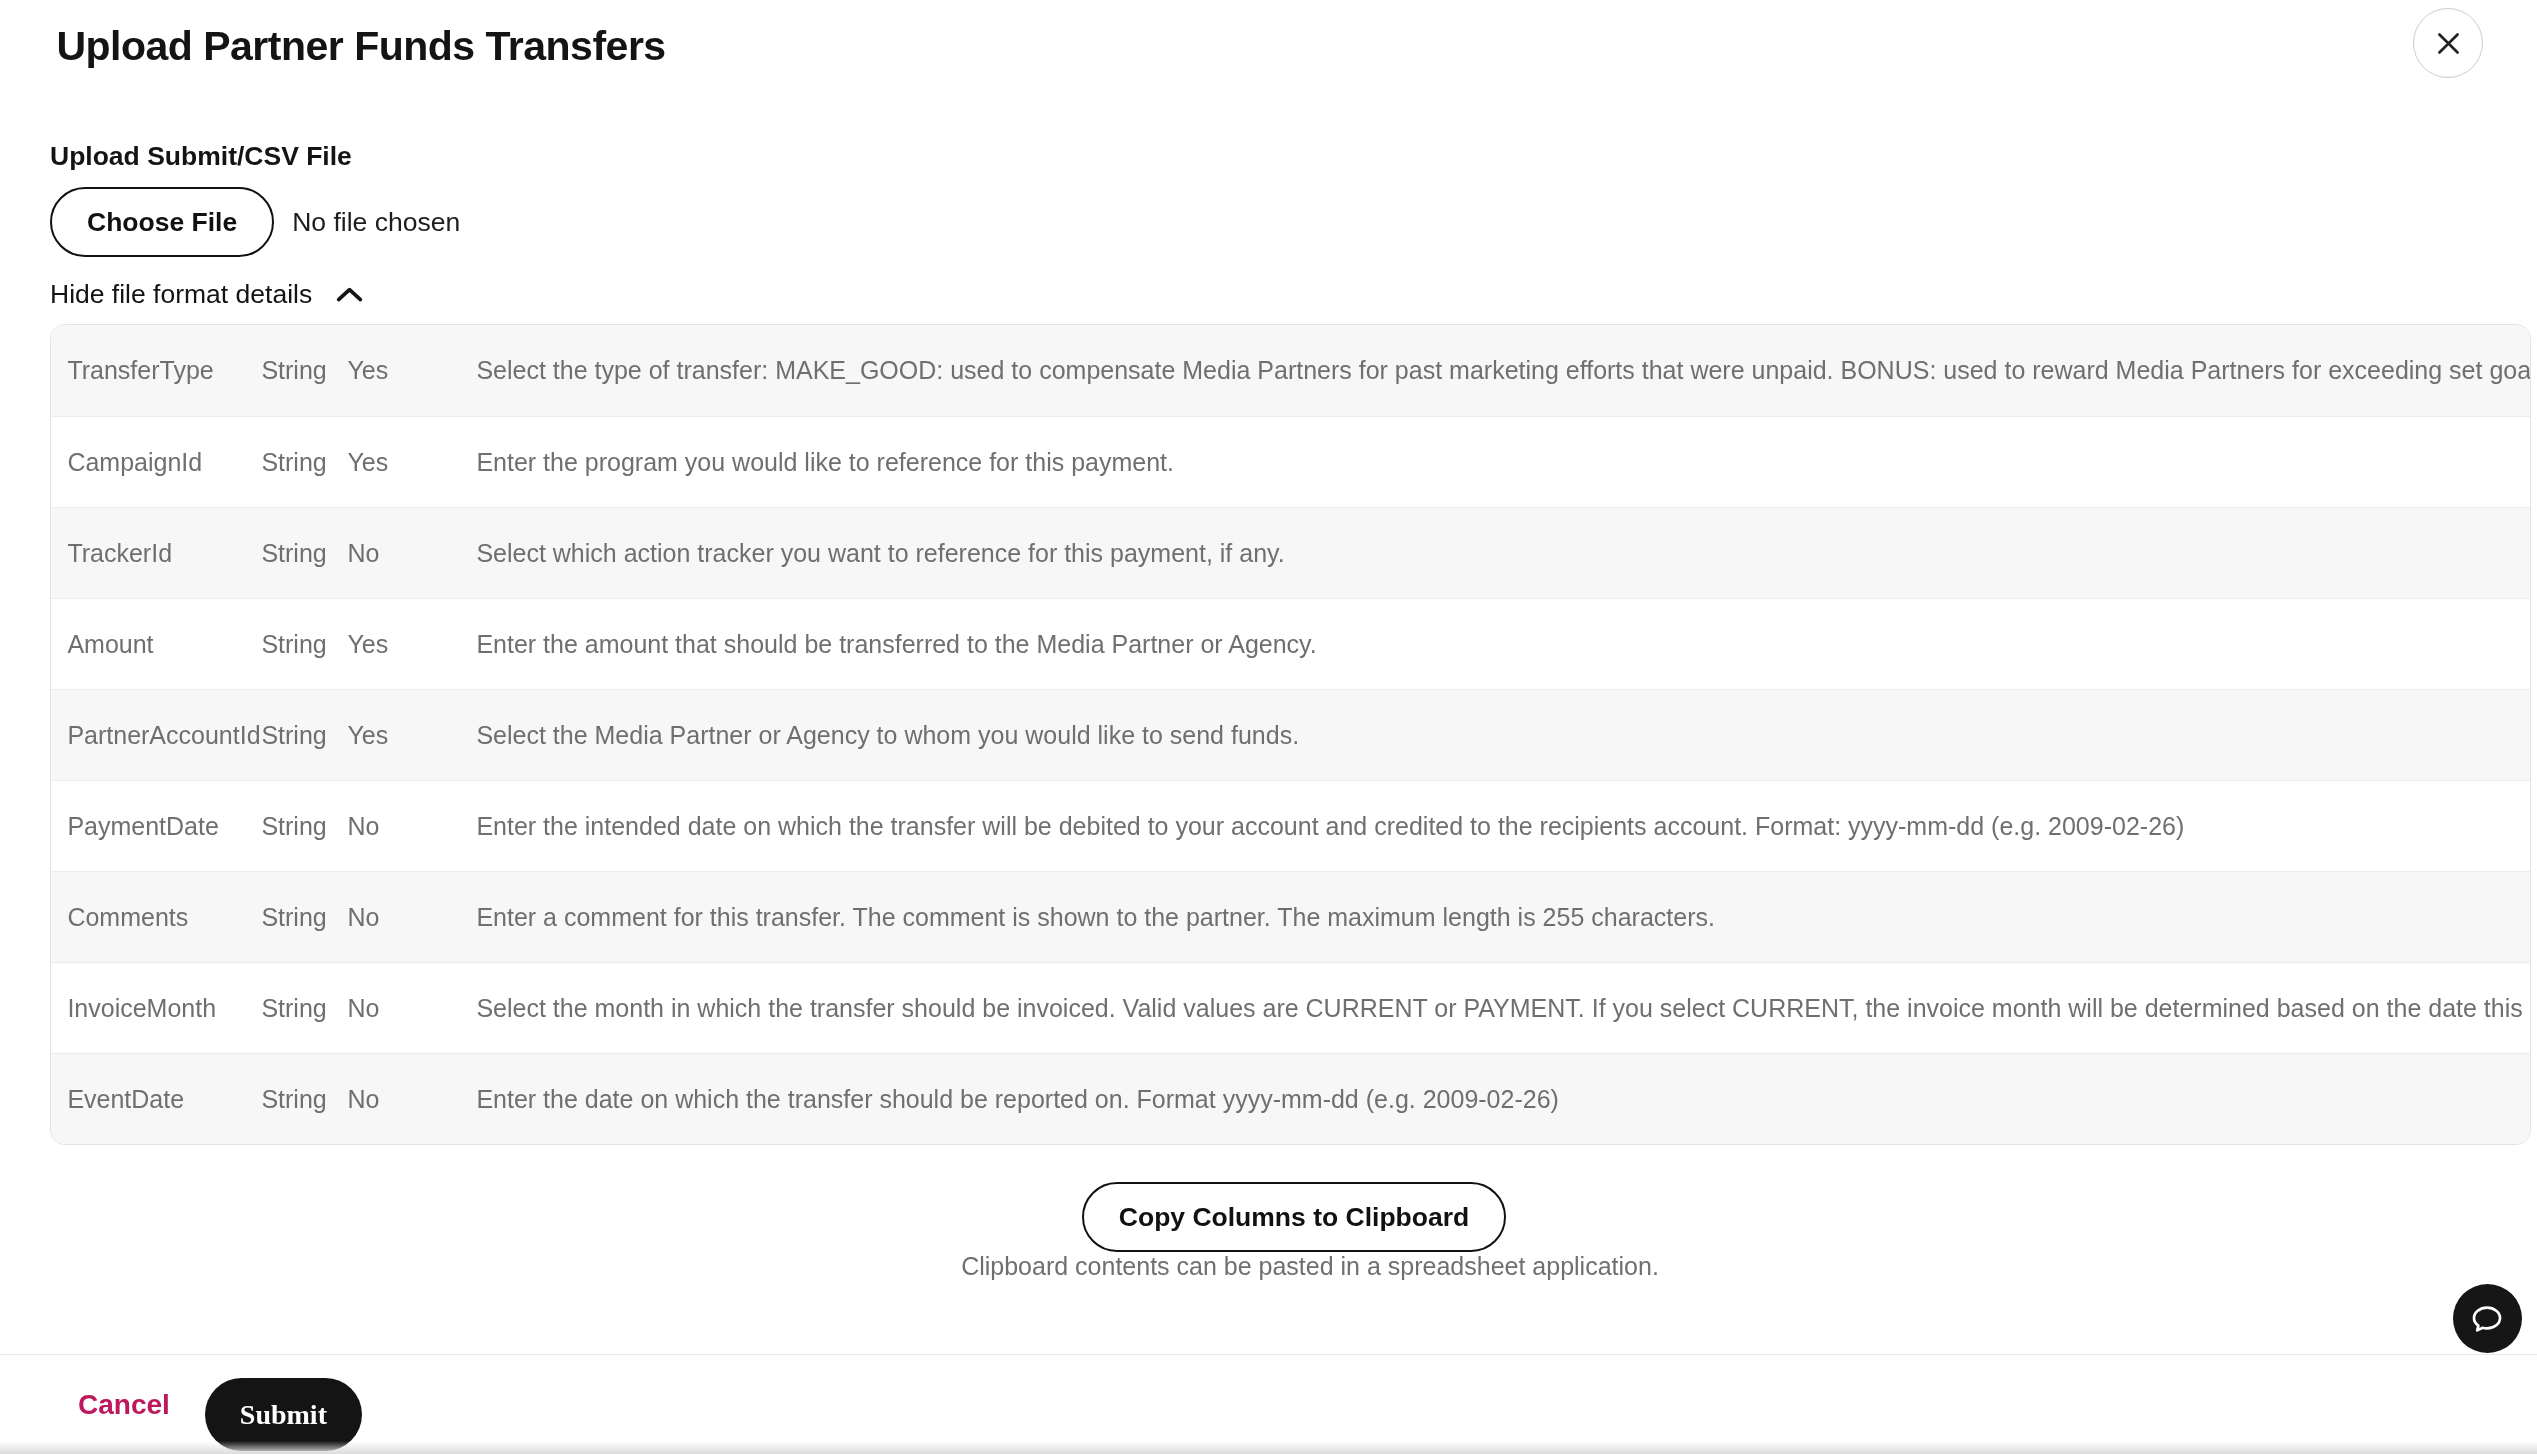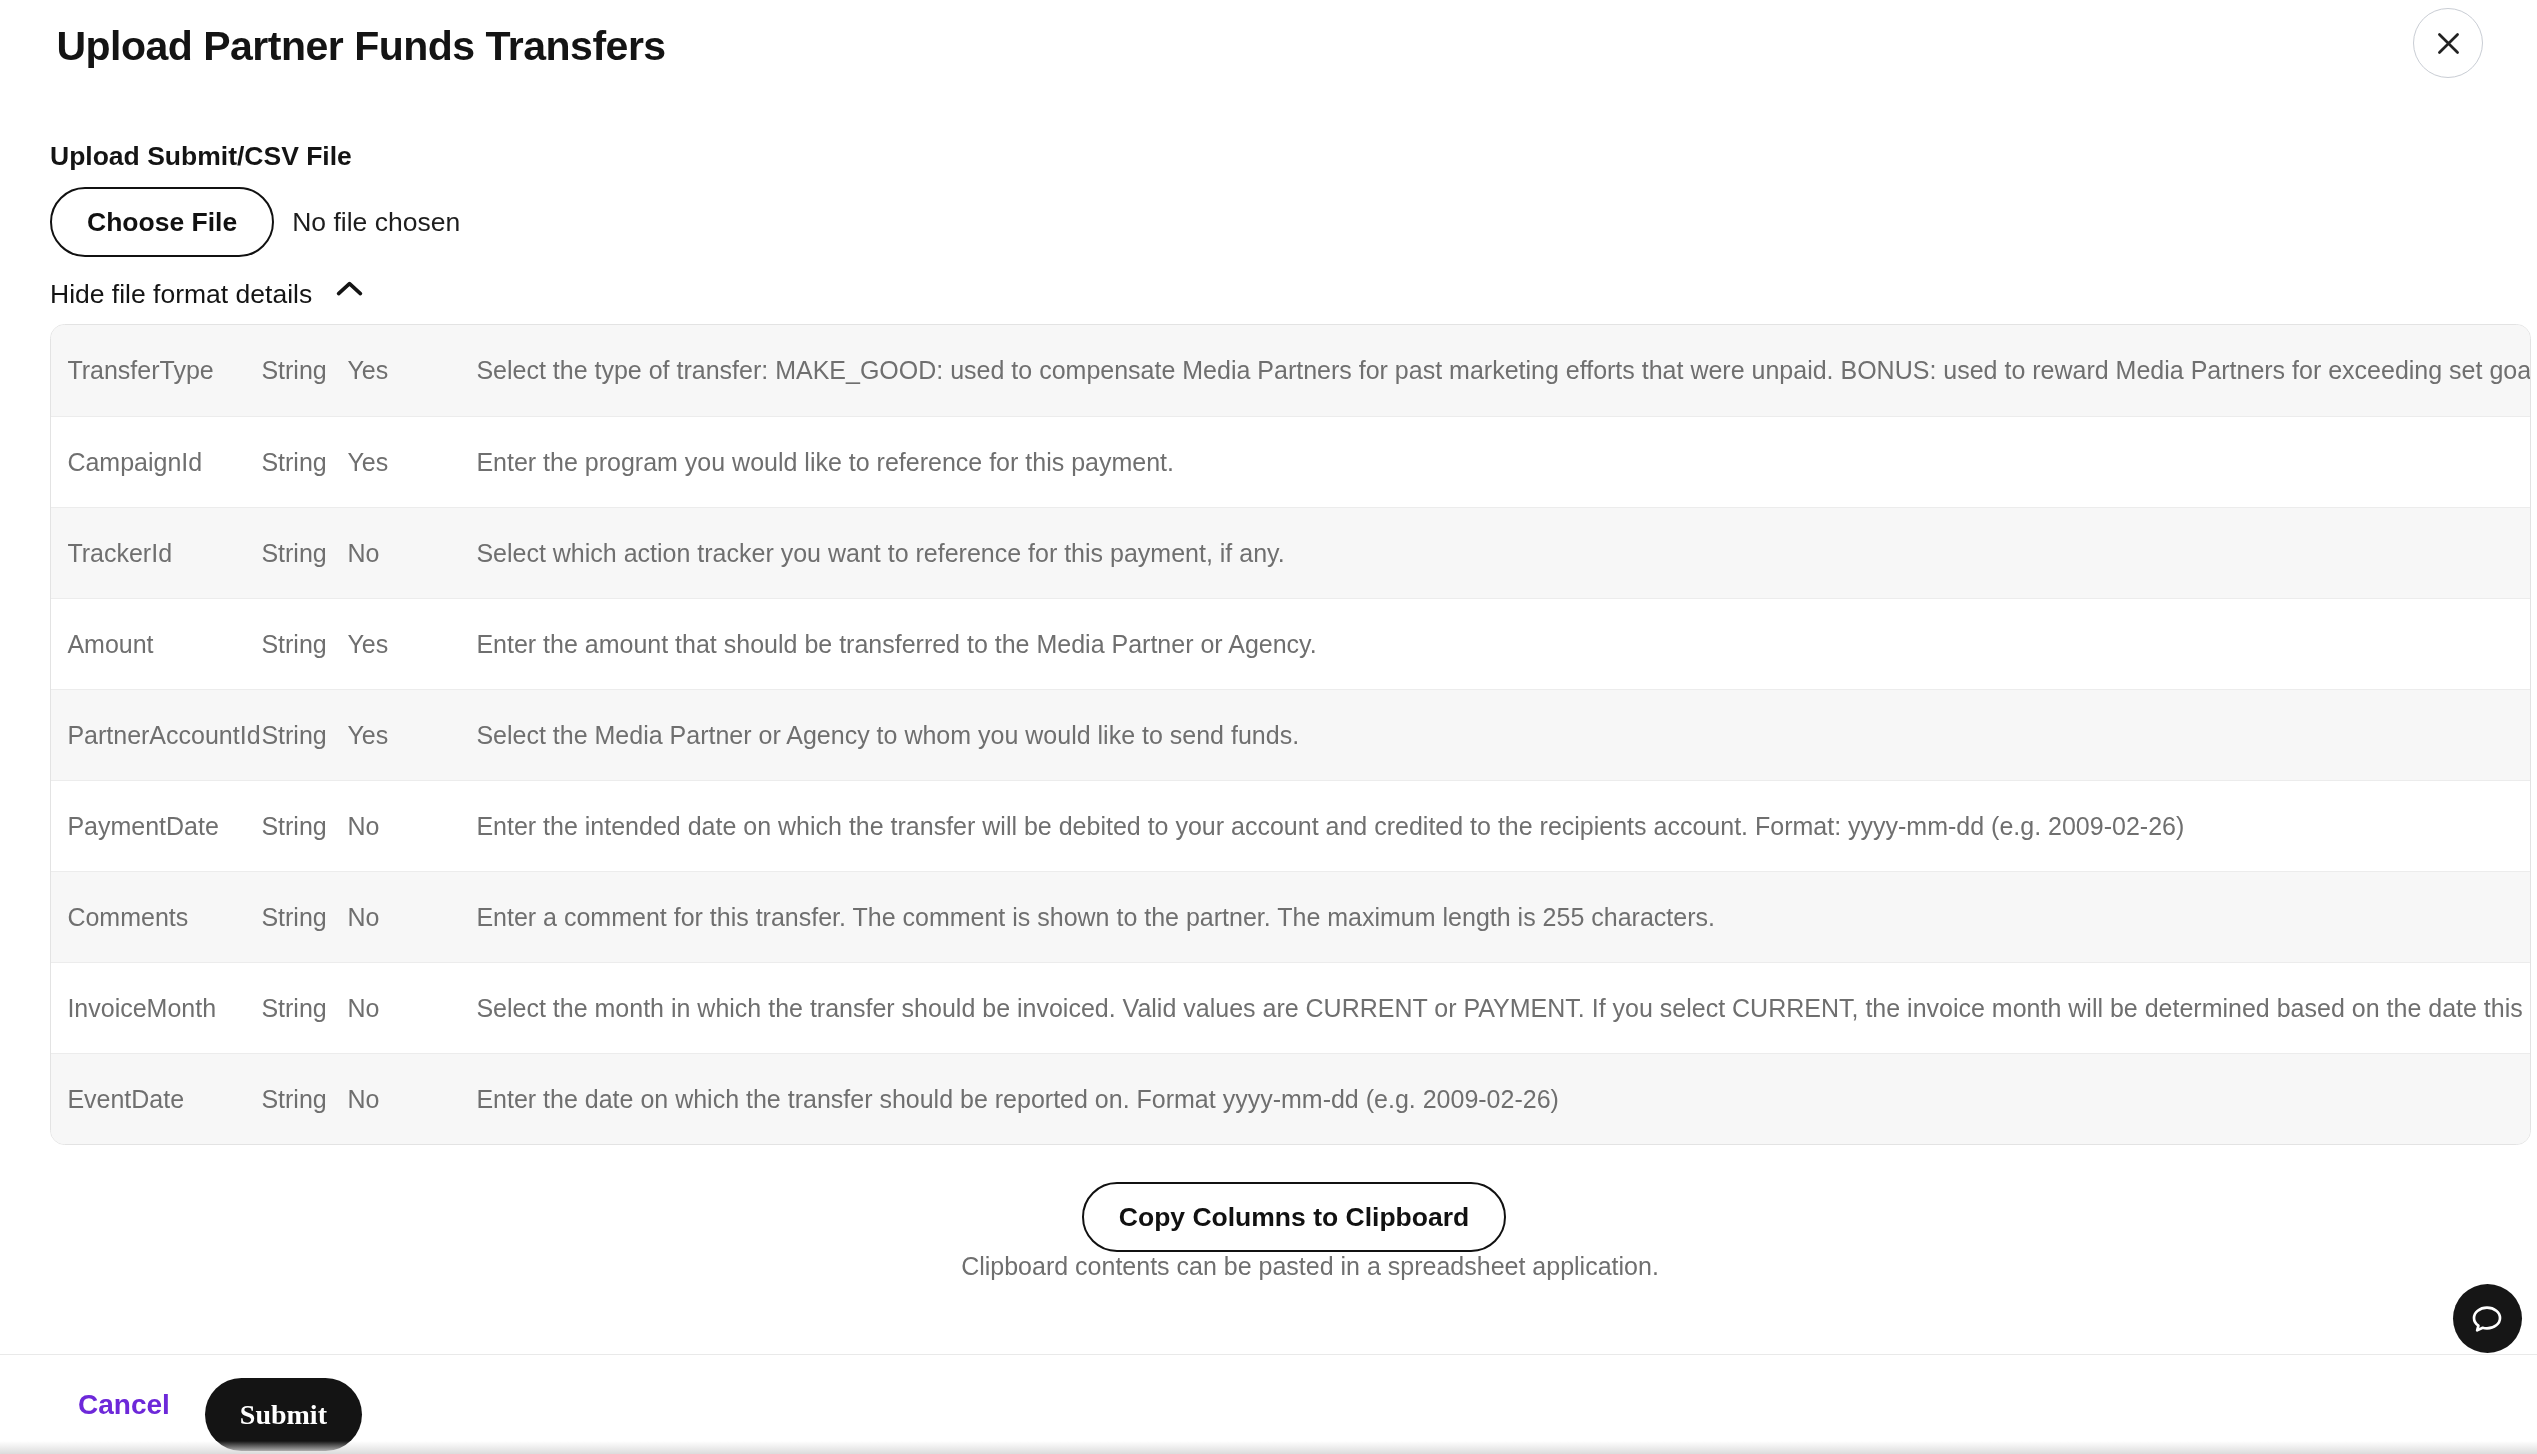--- a/index.html
+++ b/index.html
@@ -36,21 +36,21 @@
   .pill-btn {
     display: inline-flex; align-items: center; justify-content: center;
     height: 70px; padding: 0 35px;
     border: 2.7px solid #111; border-radius: 38px;
     background: #fff; font-family: "Liberation Sans", sans-serif;
     font-size: 26.5px; font-weight: 700; color: #111; cursor: pointer;
     white-space: nowrap;
   }
   .no-file { margin-left: 18px; font-size: 26.5px; color: #1d1d1d; }
 
-  .details-toggle { margin-top: 22px; display: inline-flex; cursor: pointer; }
+  .details-toggle { margin-top: 22px; display: inline-flex; align-items: center; cursor: pointer; }
   .details-toggle .label { font-size: 26.5px; color: #141414; }
   .chevron { margin-left: 22px; display: inline-flex; }
 
   .format-table {
     margin-top: 13.7px;
     width: 2481px;
     border: 1.8px solid #e3e3e3;
     border-radius: 14.6px;
     overflow: hidden;
     background: #fff;
@@ -73,21 +73,21 @@
     background: #fff; border-top: 1.8px solid #e9e9e9;
     display: flex; align-items: center; padding-left: 78px;
   }
   .footer-bar::after {
     content: ""; position: absolute; left: 0; right: 0; bottom: 0; height: 12.8px;
     background: linear-gradient(to bottom, rgba(220,220,220,0), #dcdcdc);
     pointer-events: none;
   }
   .cancel-btn {
     background: none; border: none; font-family: "Liberation Sans", sans-serif;
-    font-size: 28px; font-weight: 600; color: #6d28d9; cursor: pointer; padding: 0;
+    font-size: 28px; font-weight: 600; color: #be185d; cursor: pointer; padding: 0;
   }
   .submit-btn {
     margin-left: 35px;
     display: inline-flex; align-items: center; justify-content: center;
     height: 73px; padding: 0 35px; border: none; border-radius: 38px;
     background: #141414; color: #ffffff;
     font-family: Liberation Serif, serif; font-size: 28px; font-weight: 700;
     cursor: pointer;
     margin-top: 20px;
   }

